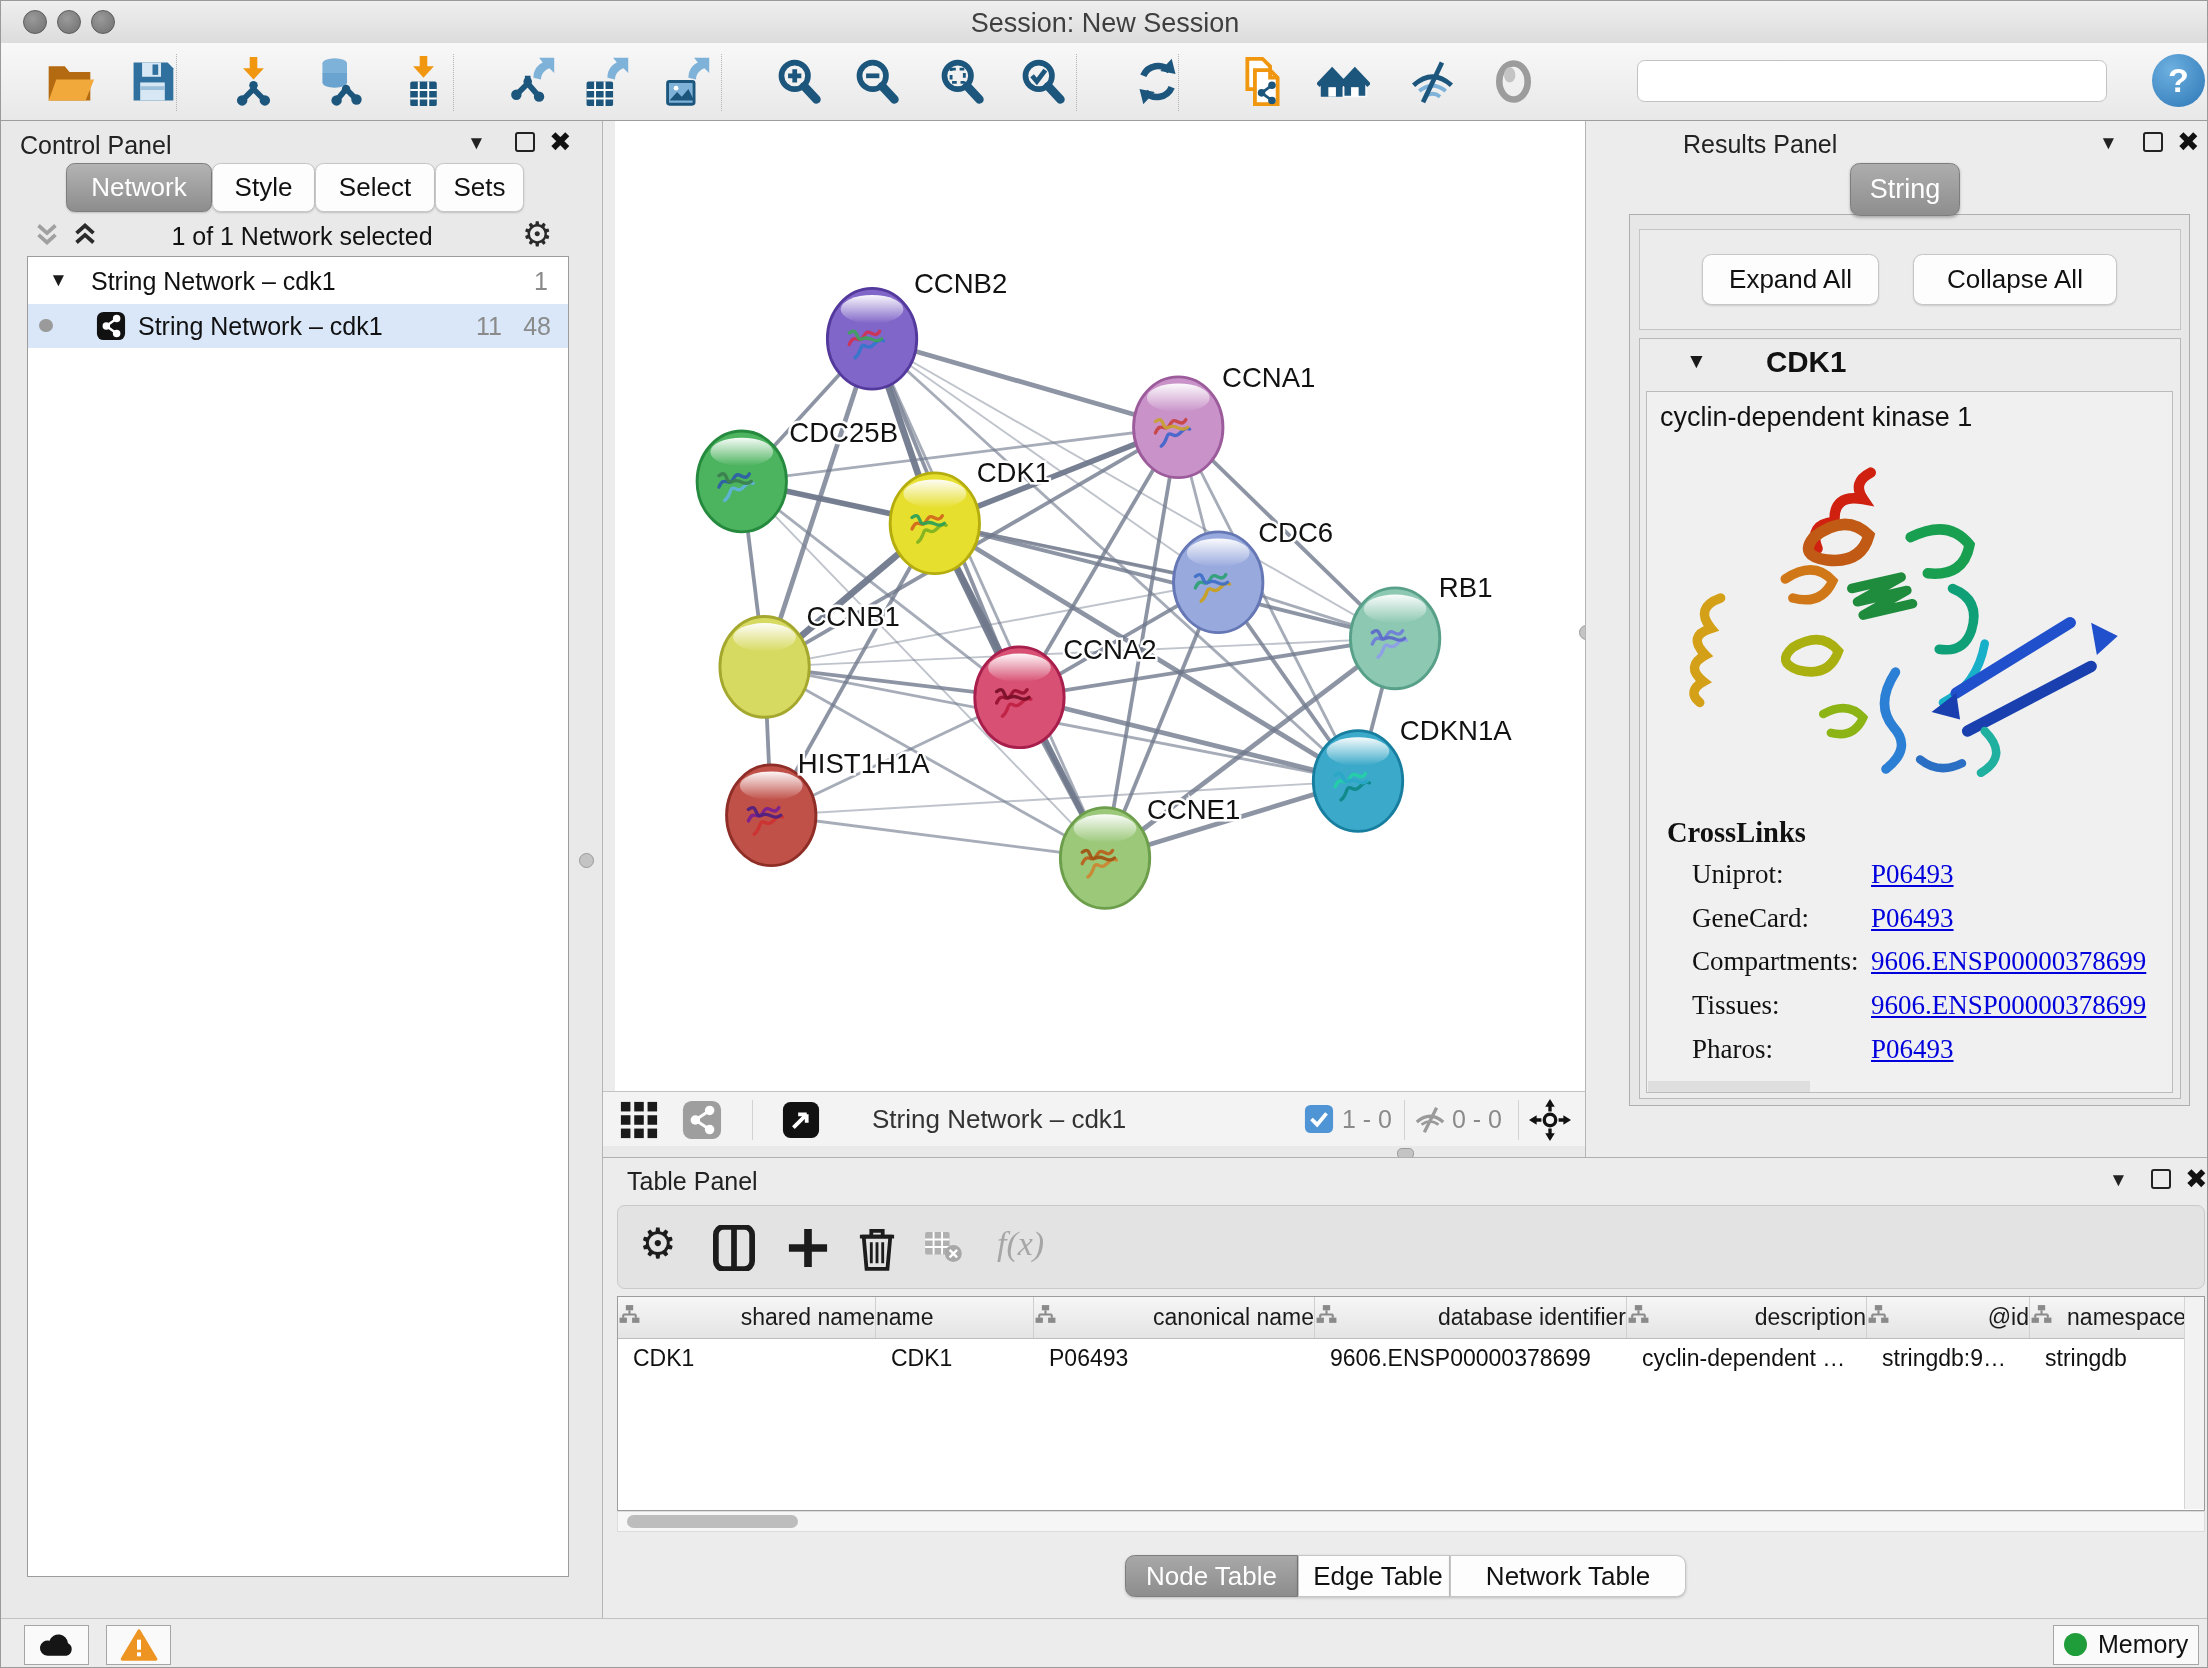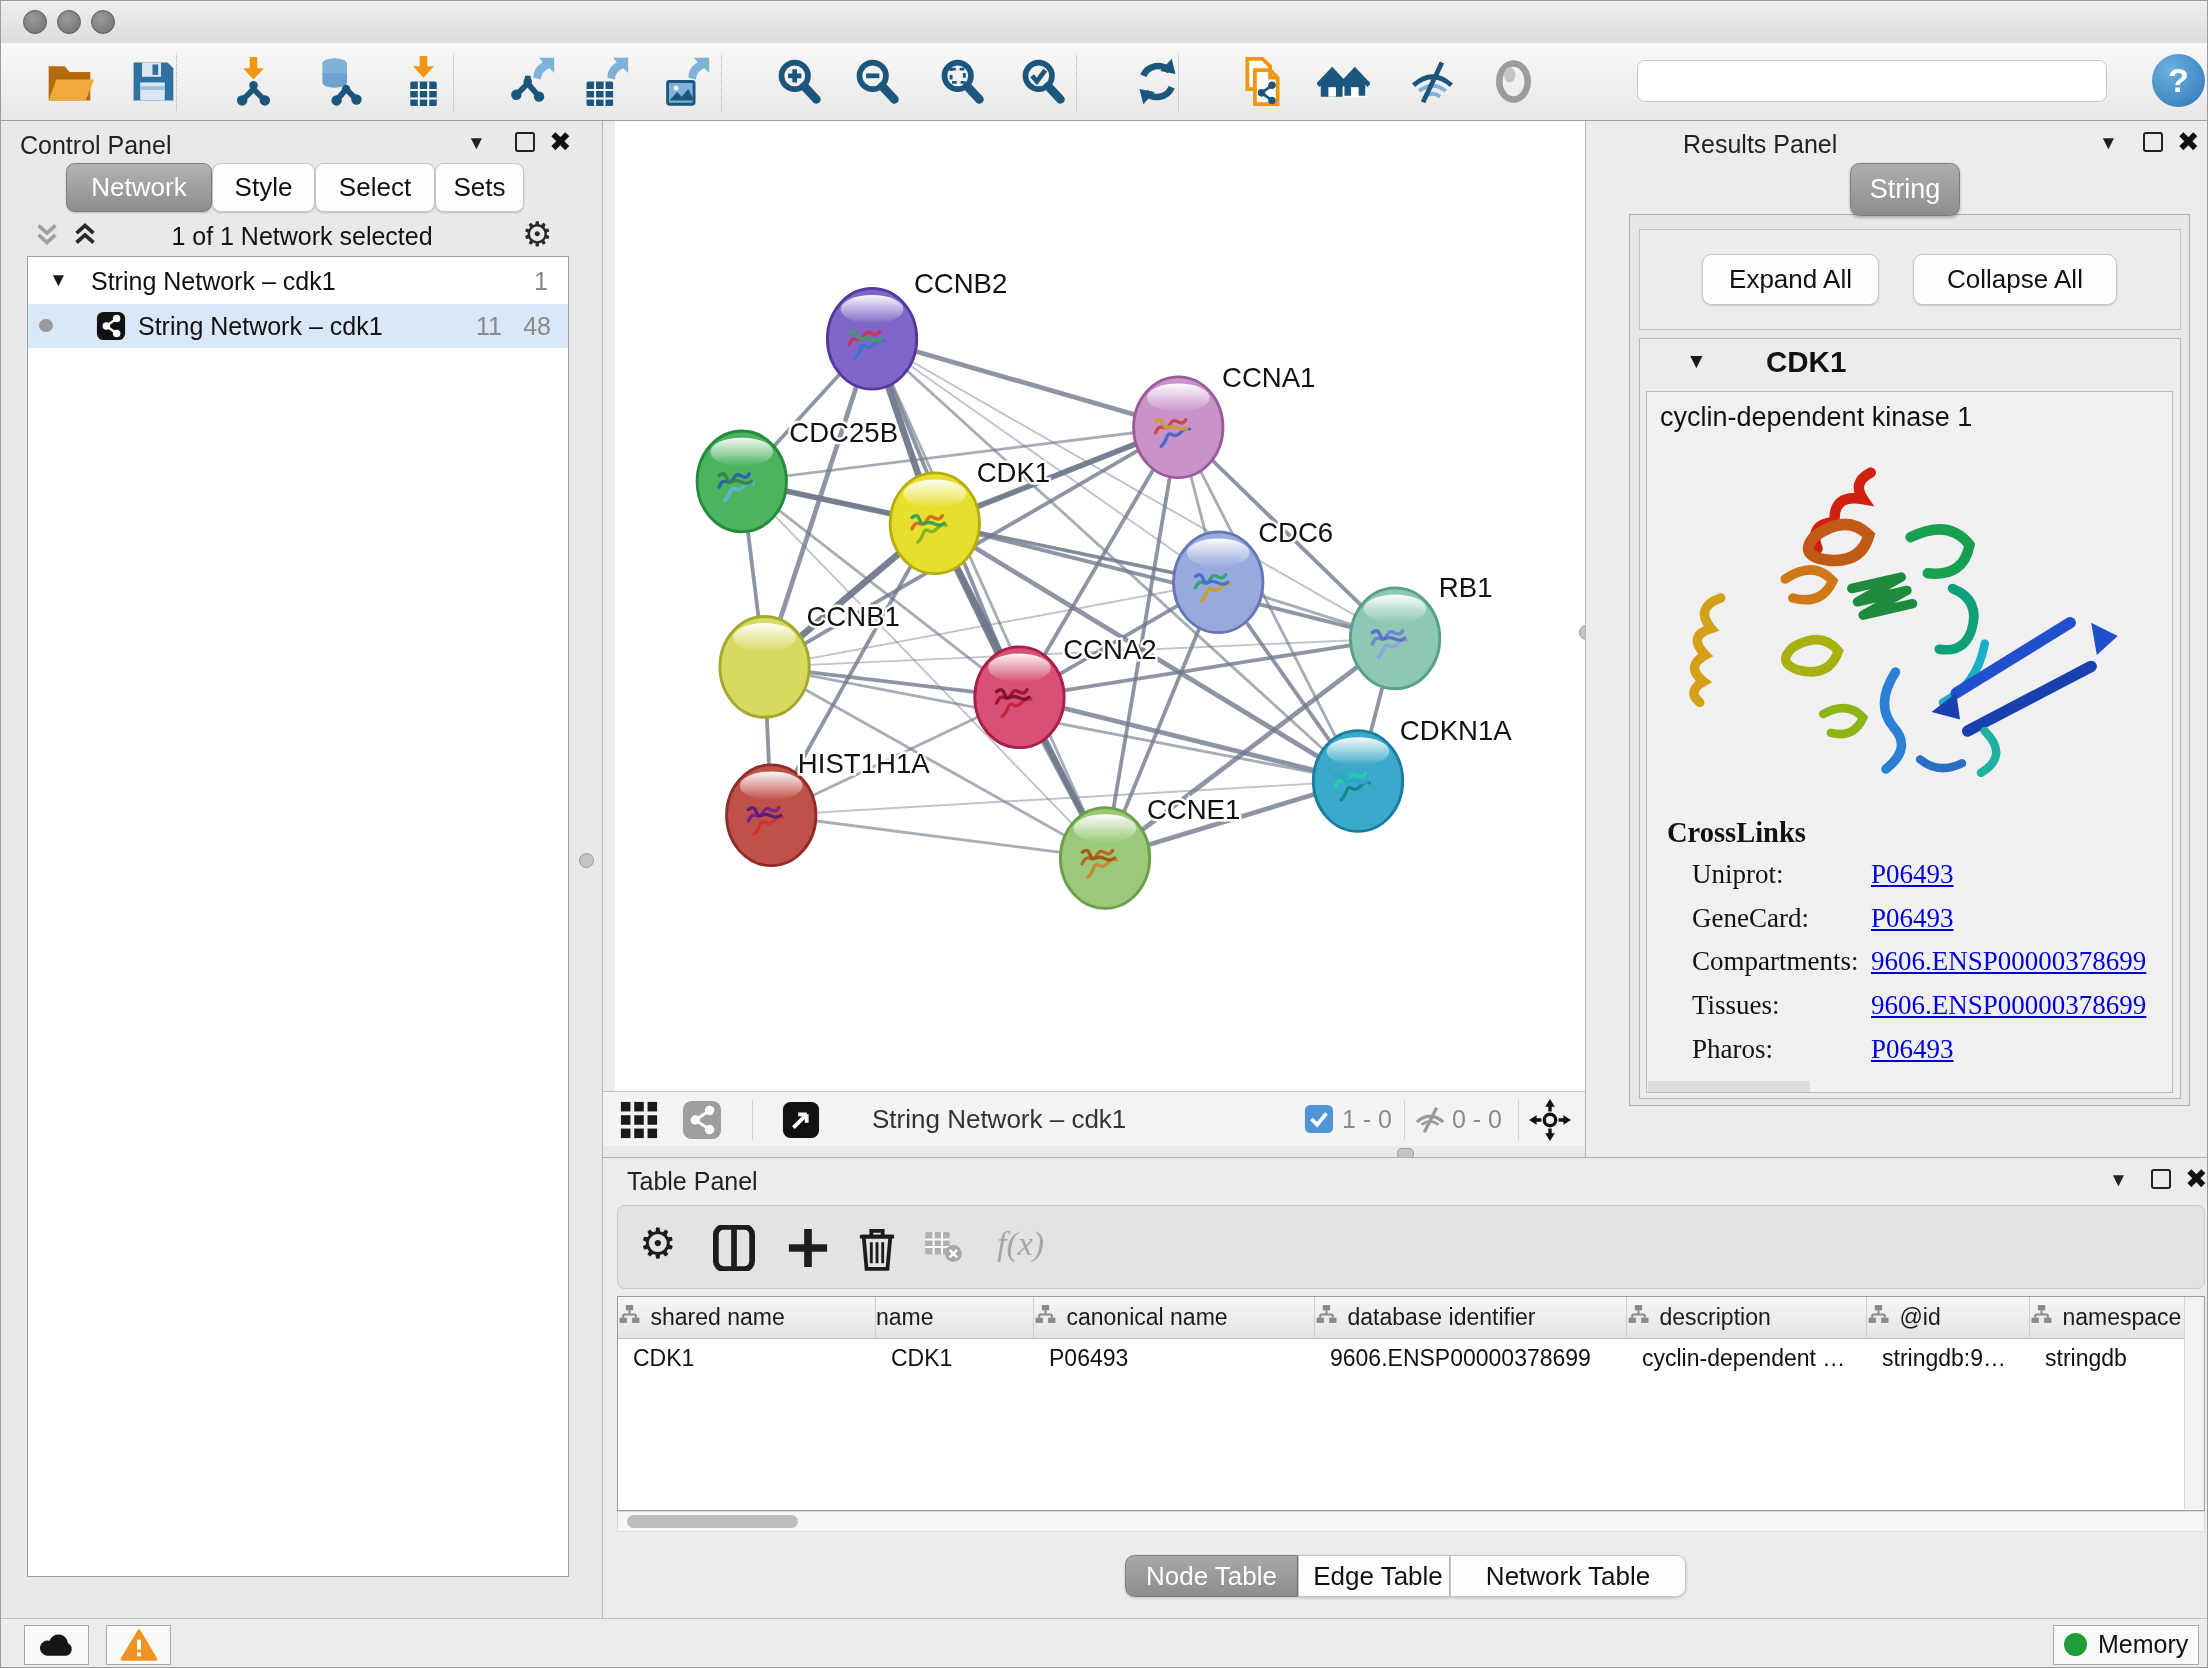--- a/index.html
+++ b/index.html
@@ -58,21 +58,21 @@
         display:flex;align-items:center;justify-content:center;box-shadow:0 1px 1.9px rgba(0,0,0,.15);cursor:pointer;box-sizing:border-box;}
   .serif{font-family:Liberation Serif, serif;}
   .xlink{color:#0000dd;text-decoration:underline;cursor:pointer;}
   
   .tpanel{left:602px;top:1156px;width:1606px;height:461px;background:#ececec;border-top:1.9px solid #b0b0b0;box-sizing:border-box;}
   .ttoolbar{position:absolute;left:616px;top:1204px;width:1588px;height:84px;background:#e3e3e3;
             border:1.4px solid #c9c9c9;border-radius:7.6px;box-sizing:border-box;}
   .tbl{position:absolute;left:616px;top:1295px;width:1588px;height:215px;background:#fff;border:1.4px solid #9c9c9c;box-sizing:border-box;}
   .thead{position:absolute;left:0;top:0;height:42px;background:linear-gradient(#f6f6f6,#e4e4e4);
          border-bottom:1.4px solid #bcbcbc;display:flex;box-sizing:border-box;}
-  .th{display:flex;align-items:center;justify-content:flex-start;gap:9.5px;font-size:23px;color:#1a1a1a;
+  .th{display:flex;align-items:center;justify-content:space-between;gap:9.5px;font-size:23px;color:#1a1a1a;
       border-right:1.4px solid #cfcfcf;box-sizing:border-box;overflow:hidden;white-space:nowrap;cursor:pointer;}
   .trow{position:absolute;left:0;top:42px;height:38px;display:flex;}
   .td{font-size:23px;color:#111;padding-left:15px;display:flex;align-items:center;box-sizing:border-box;
       overflow:hidden;white-space:nowrap;}
   .hscroll{position:absolute;left:616px;top:1510px;width:1588px;height:21px;background:#f6f6f6;border:1px solid #dcdcdc;box-sizing:border-box;}
   .hthumb{position:absolute;left:626px;top:1514px;width:171px;height:13.3px;background:#bdbdbd;border-radius:6.7px;cursor:pointer;}
   .bottomtab{position:absolute;top:1554px;height:42px;border:1.4px solid #c6c6c6;background:#fdfdfd;color:#111;
              font-size:26px;display:flex;align-items:center;justify-content:center;box-sizing:border-box;
              box-shadow:0 1px 2.9px rgba(0,0,0,.2);cursor:pointer;}
   .bottomtab.sel{background:linear-gradient(#a8a8a8,#8d8d8d);color:#fff;border-color:#7e7e7e;}
@@ -84,20 +84,21 @@
 </style>
 </head>
 <body>
 
 <div id="root">
 
   <div class="abs titlebar">
     <span class="tl" style="left:22px"></span>
     <span class="tl" style="left:56px"></span>
     <span class="tl" style="left:90px"></span>
+    <div class="win-title">Session: New Session</div>
   </div>
 
   <div class="abs toolbar" id="main-toolbar">
     <span class="search-glyph">
       <svg viewBox="0 0 26 26">
           <circle cx="10" cy="10" r="7" fill="none" stroke="#8b8b8b" stroke-width="3"></circle>
           <path d="M15 15 L23 23" stroke="#8b8b8b" stroke-width="3" stroke-linecap="round"></path>
         </svg>
     </span>
     <input class="search" placeholder="" style="">

